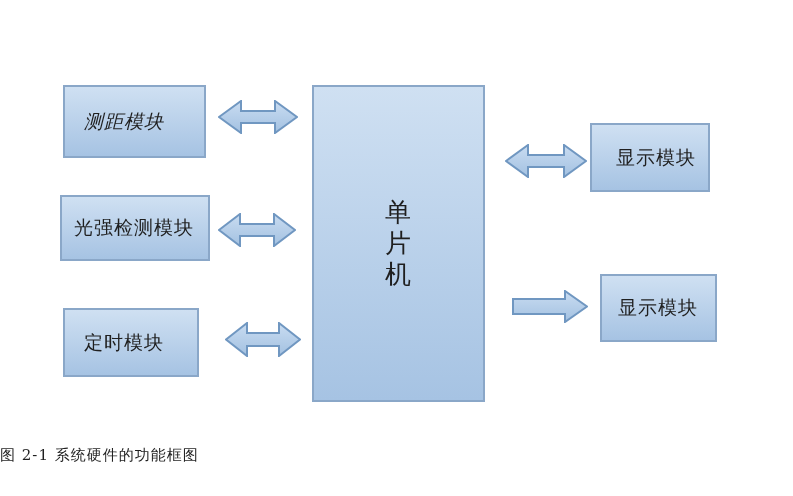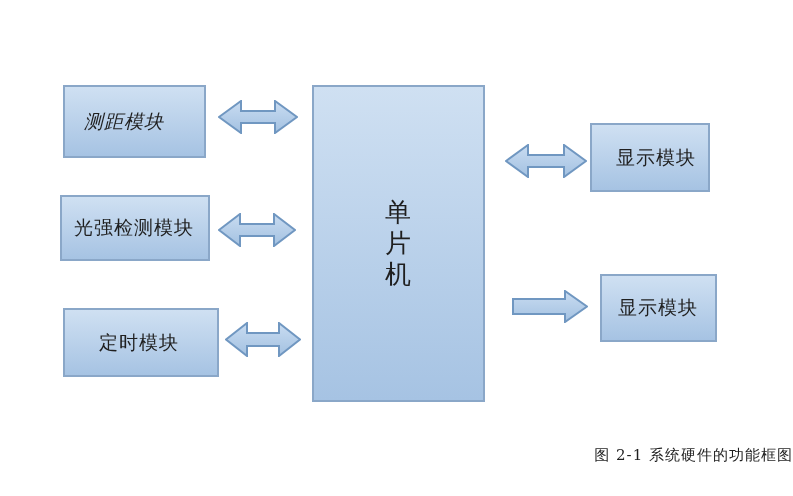--- a/index.html
+++ b/index.html
@@ -26,39 +26,39 @@
   }
   .box{
     position:absolute;box-sizing:border-box;
     background:linear-gradient(to bottom,var(--box-fill-top),var(--box-fill-bottom));
     border:2px solid var(--box-border);
     display:flex;align-items:center;
     font-size:19px;letter-spacing:1px;white-space:nowrap;
   }
   .box-ranging {left:63px; top:85px;  width:143px;height:73px; padding-left:19px;font-style:italic;}
   .box-light   {left:60px; top:195px; width:150px;height:66px; padding-left:12px;}
-  .box-timer   {left:63px; top:308px; width:156px;height:69px; padding-left:34px;}
+  .box-timer   {left:63px; top:308px; width:136px;height:69px; padding-left:19px;}
   .box-display {left:590px;top:123px; width:120px;height:69px; padding-left:24px;}
   .box-alarm   {left:600px;top:274px; width:117px;height:68px; padding-left:16px;}
   .box-mcu{
     left:312px;top:85px;width:173px;height:317px;
     flex-direction:column;justify-content:center;
     font-size:26px;line-height:31px;padding-left:0;
   }
   .mcu-char{display:block;}
   .arrow{position:absolute;}
   .arrow polygon{fill:url(#arrowGrad);stroke:var(--arrow-border);stroke-width:2;stroke-linejoin:miter;}
   .arrow-l1{left:218px;top:100px;}
   .arrow-l2{left:218px;top:213px;}
   .arrow-l3{left:225px;top:322px;}
   .arrow-r1{left:505px;top:144px;}
   .arrow-r2{left:512px;top:290px;}
   .caption{
     position:absolute;left:0;top:446px;width:793px;
-    text-align:right;font-size:15px;letter-spacing:1px;
+    text-align:left;font-size:15px;letter-spacing:1px;
   }
   .svg-defs{position:absolute;width:0;height:0;}
 </style>
 </head>
 <body>
 
 <svg class="svg-defs" aria-hidden="true">
   <defs>
     <linearGradient id="arrowGrad" x1="0" y1="0" x2="0" y2="1">
       <stop offset="0" stop-color="#c9dcf1"></stop>

